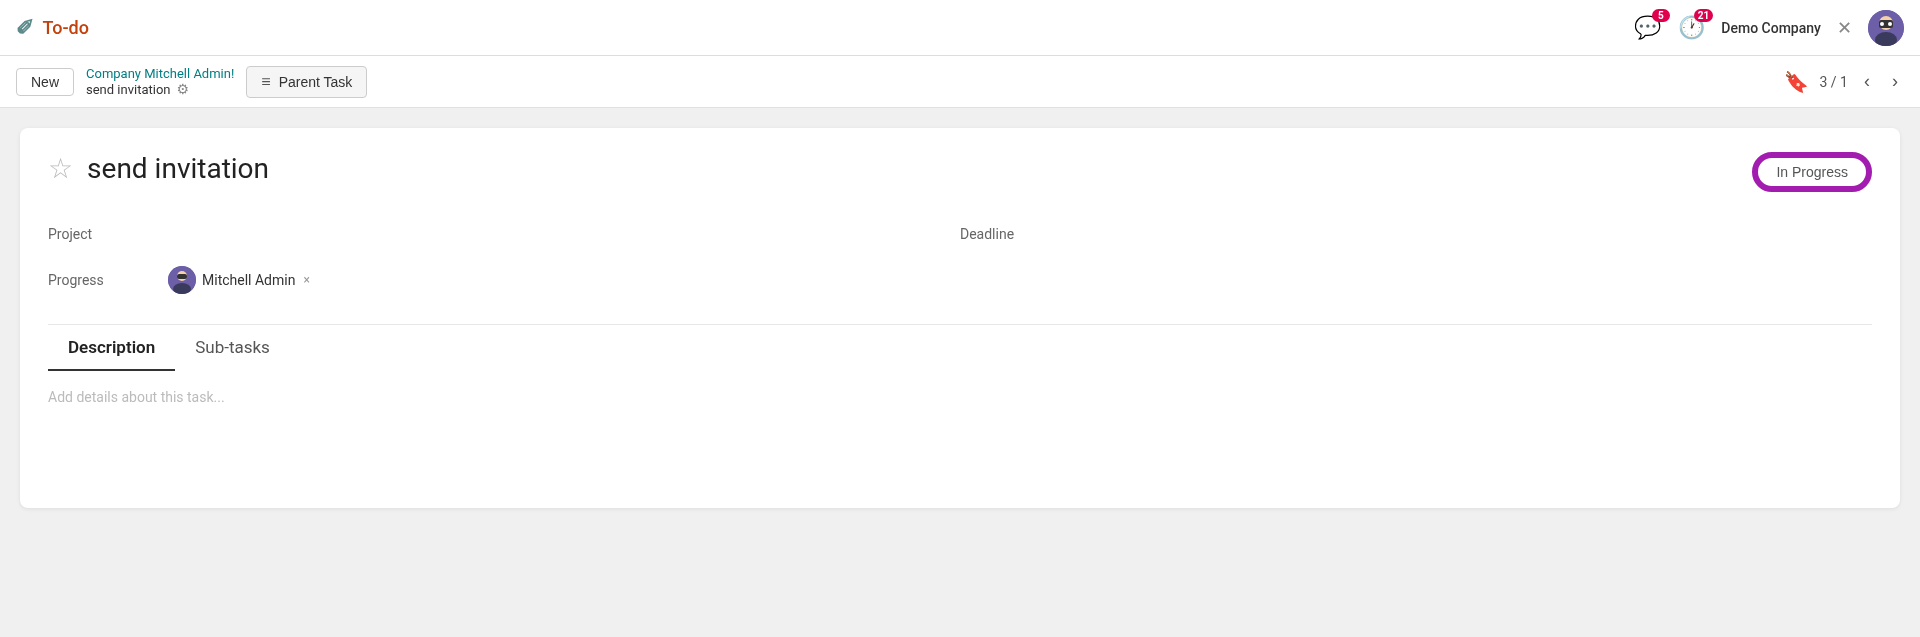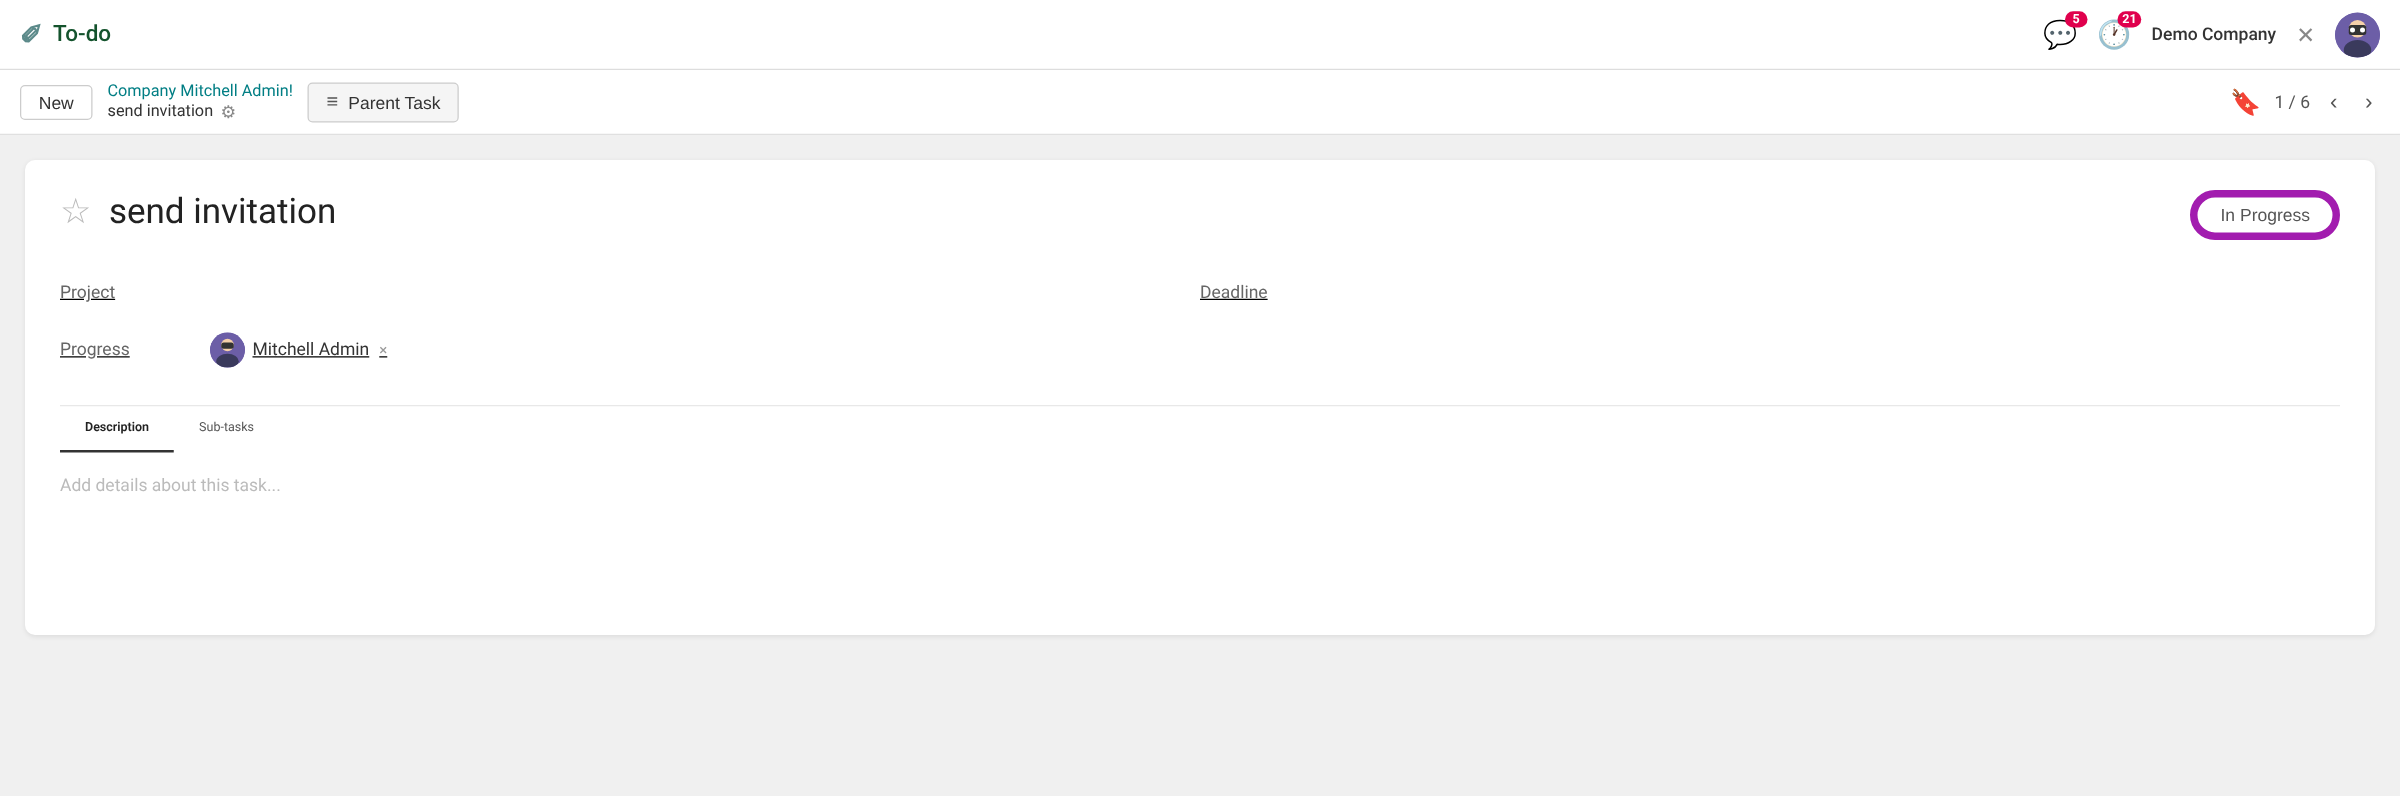--- a/index.html
+++ b/index.html
@@ -21,21 +21,21 @@
       gap: 8px;
     }
     .app-icon {
       color: #5c8a8a;
       font-size: 22px;
       font-weight: bold;
     }
     .app-title {
       font-size: 18px;
       font-weight: 500;
-      color: #14532d;
+      color: #c2410c;
     }
     .topbar-right {
       display: flex;
       align-items: center;
       gap: 16px;
     }
     .icon-badge-wrapper {
       position: relative;
       cursor: pointer;
     }
@@ -214,21 +214,20 @@
       color: #555;
       cursor: pointer;
       white-space: nowrap;
     }
 
     
     .task-fields {
       display: grid;
       grid-template-columns: 1fr 1fr;
       gap: 0;
-      text-decoration: underline;
     }
     .field-row {
       display: flex;
       align-items: center;
       padding: 10px 0;
       min-height: 44px;
     }
     .field-label {
       font-size: 14px;
       color: #666;
@@ -269,21 +268,21 @@
       border-top: 1px solid #e8e8e8;
     }
     .tabs-nav {
       display: flex;
       gap: 0;
       border-bottom: none;
       padding-top: 0;
     }
     .tab-item {
       padding: 12px 20px;
-      font-size: 10px;
+      font-size: 17px;
       color: #555;
       cursor: pointer;
       border-bottom: 2px solid transparent;
     }
     .tab-item.active {
       color: #222;
       font-weight: 600;
       border-bottom: 2px solid #333;
     }
 
@@ -338,21 +337,21 @@
         <span class="gear-icon">⚙</span>
       </div>
     </div>
     <button class="parent-task-btn">
       <span class="parent-task-icon">≡</span>
       <span>Parent Task</span>
     </button>
   </div>
   <div class="toolbar-right">
     <span class="bookmark-icon">🔖</span>
-    <span class="pagination-text">1 / 6</span>
+    <span class="pagination-text">3 / 1</span>
     <button class="nav-arrow">‹</button>
     <button class="nav-arrow">›</button>
   </div>
 </div>
 
 <div class="main-content">
   <div class="task-card">
 
     <div class="task-header">
       <div class="task-title-area">

